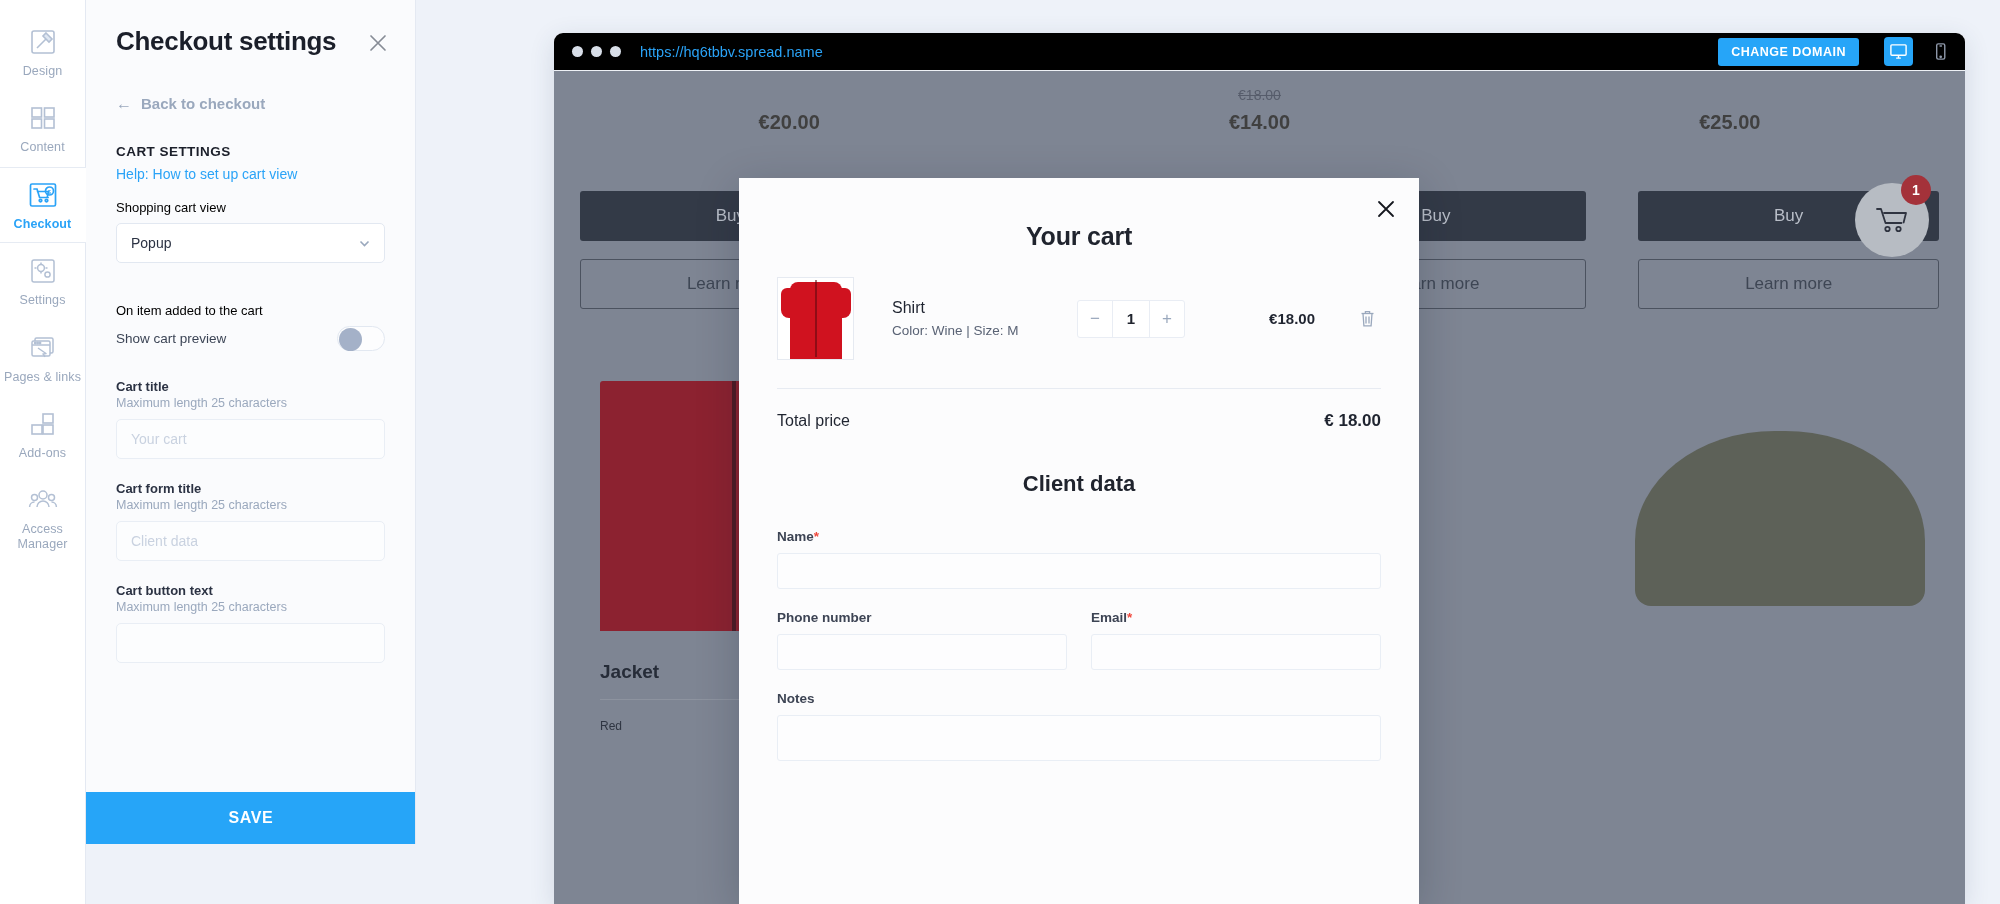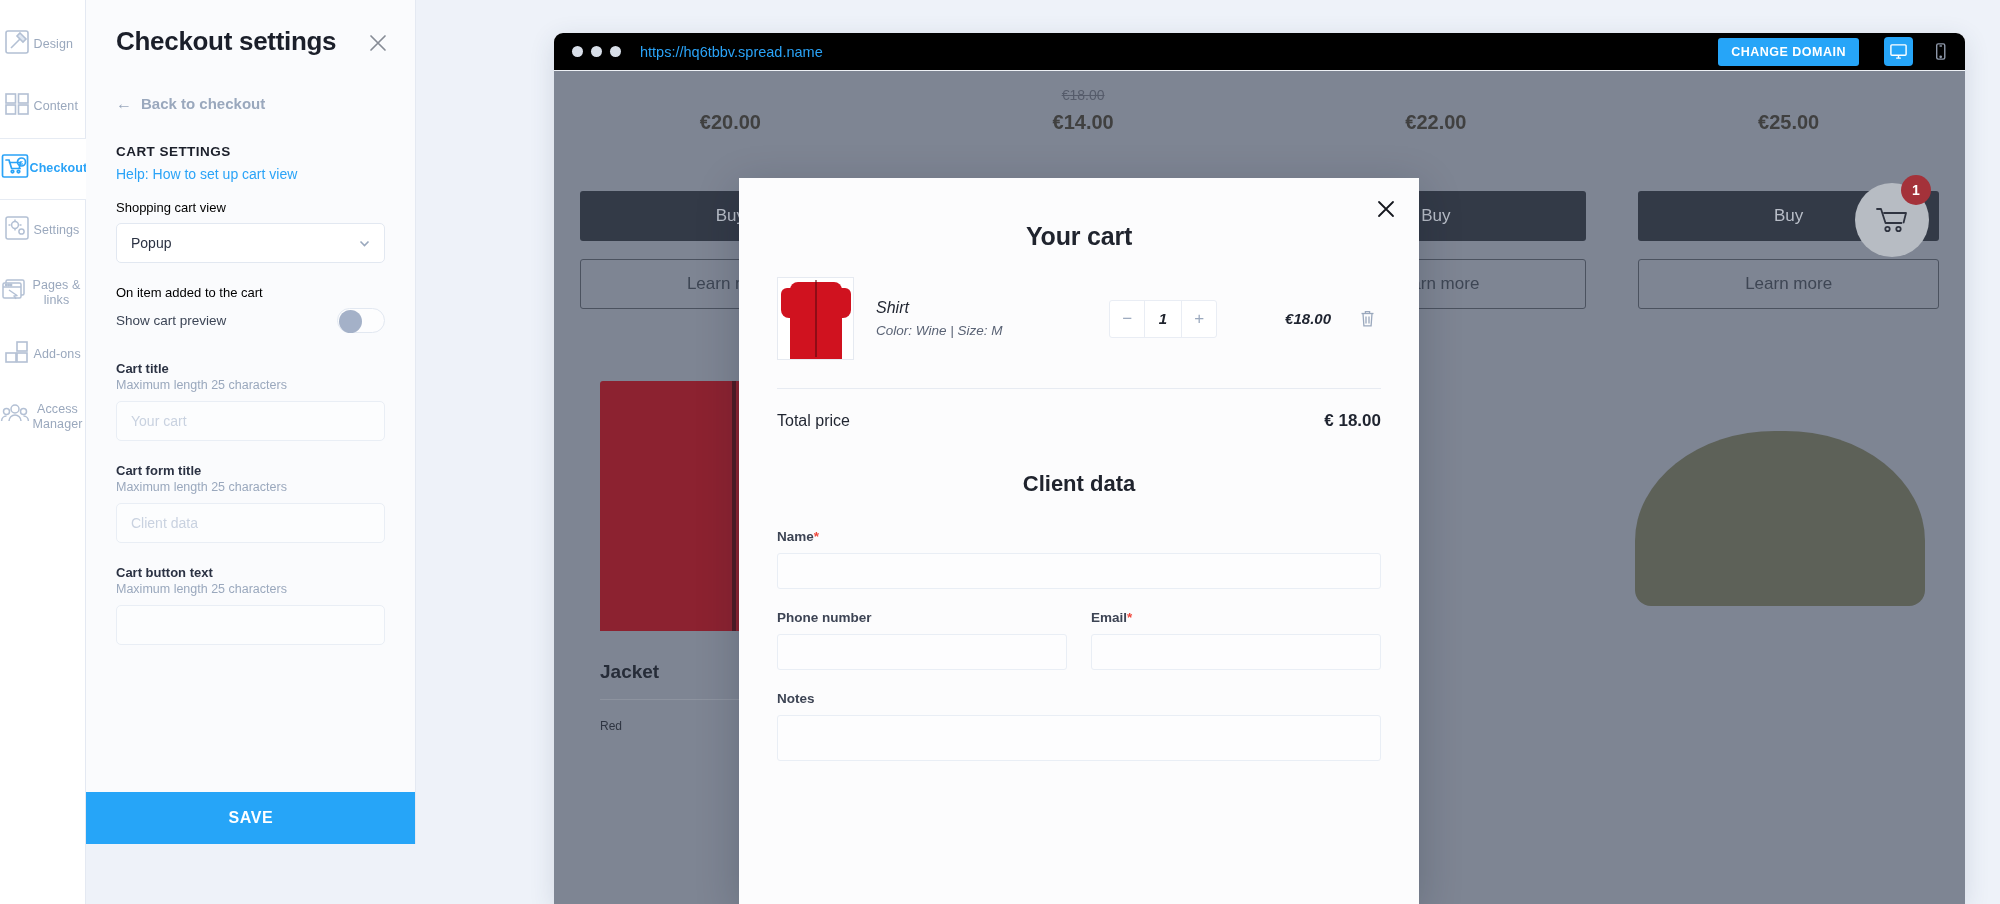--- a/index.html
+++ b/index.html
@@ -13,21 +13,21 @@
 
   
   .rail {
     position: absolute; left: 0; top: 0; width: 86px; height: 904px;
     background: #ffffff; border-right: 1px solid #e4e9f2;
     display: flex; flex-direction: column; align-items: center;
     padding-top: 14px;
   }
   .rail-item {
     width: 86px; padding: 11px 0 12px 0;
-    display: flex; align-items: center;
+    display: flex; flex-direction: column; align-items: center;
     cursor: pointer; position: relative;
   }
   .rail-item .glyph {
     width: 34px; height: 34px; display: flex; align-items: center; justify-content: center;
     margin-bottom: 5px;
   }
   .rail-item .glyph svg { display: block; }
   .rail-label {
     font-size: 12.5px; color: #9aa8bd; text-align: center; line-height: 1.15;
     letter-spacing: .1px;
@@ -73,21 +73,21 @@
     font-size: 14px; color: #2aa3f7; cursor: pointer; margin-bottom: 18px; display: block;
   }
   .field-label {
     font-size: 13px; color: #000000; margin-bottom: 8px; font-weight: 400;
   }
   .field-label.bold { font-weight: 700; color: #2b3243; margin-bottom: 2px; }
   .field-hint { font-size: 12.5px; color: #9aa8bd; margin-bottom: 9px; }
   .select-box {
     height: 40px; border: 1px solid #e2e8f1; border-radius: 5px; background: #fff;
     display: flex; align-items: center; padding: 0 12px 0 14px;
-    font-size: 14px; color: #2b3243; cursor: pointer; margin-bottom: 22px;
+    font-size: 14px; color: #2b3243; cursor: pointer; margin-bottom: 40px;
     justify-content: space-between;
   }
   .chev { color: #9aa8bd; display: flex; }
   .toggle-row {
     display: flex; align-items: center; justify-content: space-between;
     margin-bottom: 28px;
   }
   .toggle-label { font-size: 13.5px; color: #3c4556; font-weight: 500; }
   .toggle {
     width: 48px; height: 25px; border-radius: 13px; background: #fdfdfe;
@@ -216,21 +216,21 @@
   }
   .modal-close {
     position: absolute; right: 22px; top: 20px; width: 22px; height: 22px;
     cursor: pointer;
   }
   .modal-title {
     text-align: center; font-size: 25px; font-weight: 700; color: #20242e;
     padding-top: 44px; letter-spacing: -.2px;
   }
   .cart-item {
-    display: flex; align-items: center; padding: 26px 38px 0 38px; gap: 22px; font-style: italic;
+    display: flex; align-items: center; padding: 26px 38px 0 38px; gap: 38px;
   }
   .thumb {
     width: 77px; height: 83px; border: 1px solid #e6eaf1; background: #fff;
     position: relative; flex: none; overflow: hidden;
   }
   .thumb-shirt {
     position: absolute; left: 50%; top: 4px; transform: translateX(-50%);
     width: 52px; height: 79px; background: #d0121f;
     border-radius: 8px 8px 2px 2px;
   }
@@ -473,23 +473,20 @@
 
         <div class="prices-row">
           <div class="price-cell">
             <span class="price-now">€20.00</span>
           </div>
           <div class="price-cell">
             <span class="price-old">€18.00</span>
             <span class="price-now">€14.00</span>
           </div>
           <div class="price-cell">
-            <span class="price-now">€22.00</span>
-          </div>
-          <div class="price-cell">
             <span class="price-now">€25.00</span>
           </div>
         </div>
 
         <div class="btn-row">
           <div class="cell">
               <div class="buy-btn">Buy</div>
             </div>
           <div class="cell">
               <div class="buy-btn">Buy</div>

